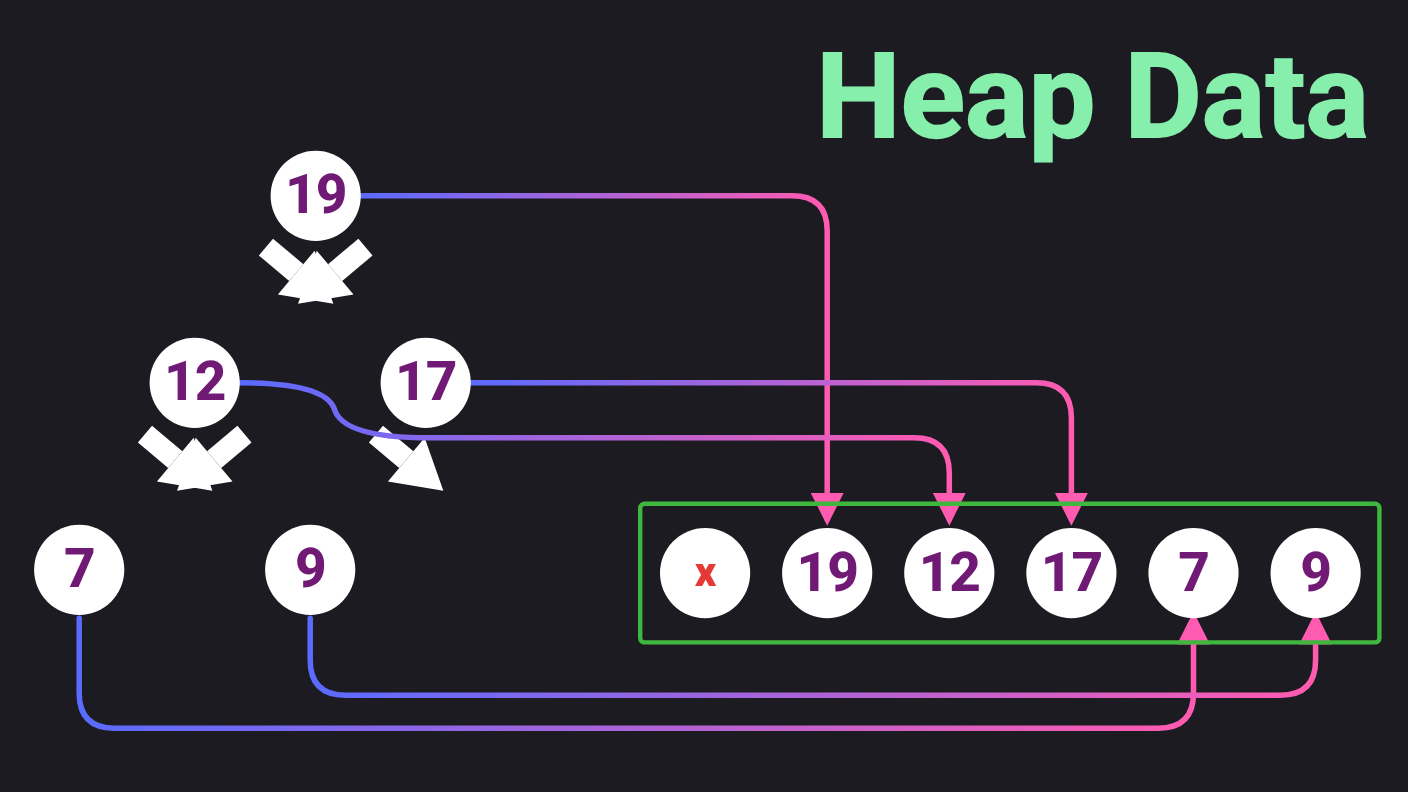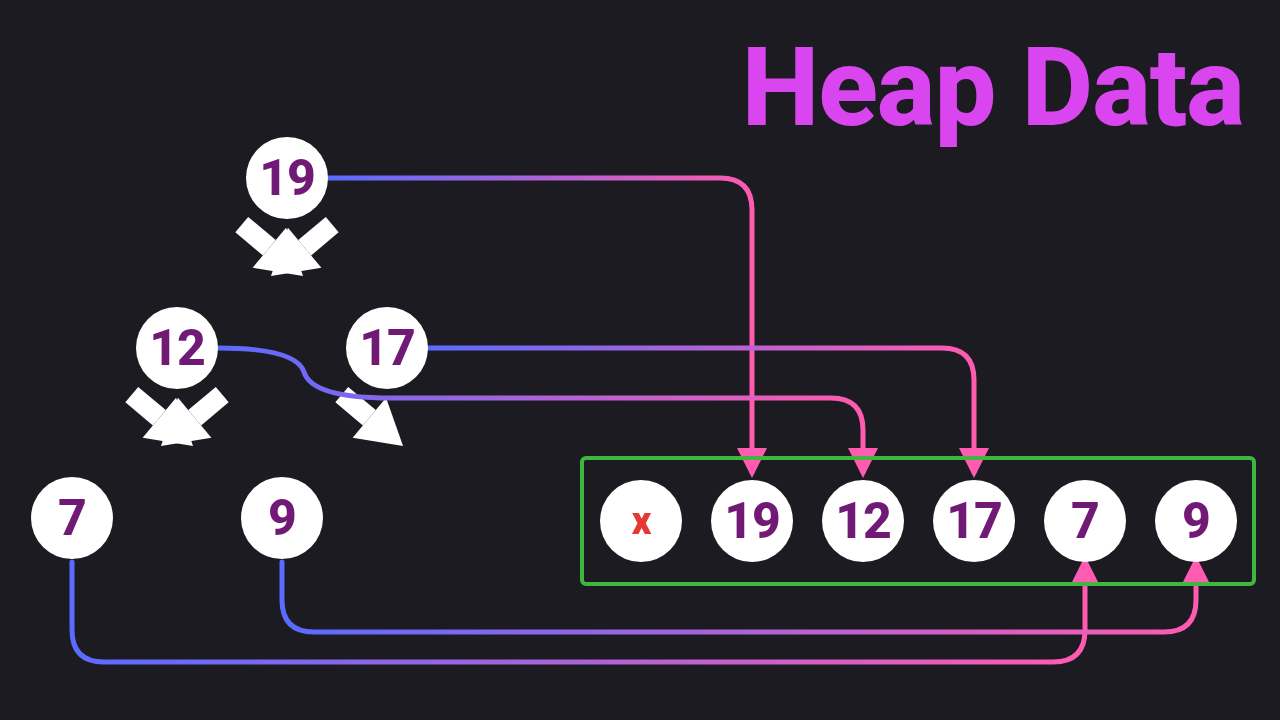--- a/index.html
+++ b/index.html
@@ -14,21 +14,21 @@
   .stage {
     position: relative;
     width: 1280px;
     height: 720px;
   }
   .title {
     position: absolute;
     right: 36px;
     top: 30px;
     text-align: right;
-    color: #d946ef;
+    color: #86efac;
     font-weight: 800;
     line-height: 1.05;
     letter-spacing: -1px;
   }
   .title .line1 { font-size: 110px; display:block; }
   .title .line2 { font-size: 110px; display:block; margin-top: 8px; }
 
   svg.overlay {
     position: absolute;
     left: 0; top: 0;

